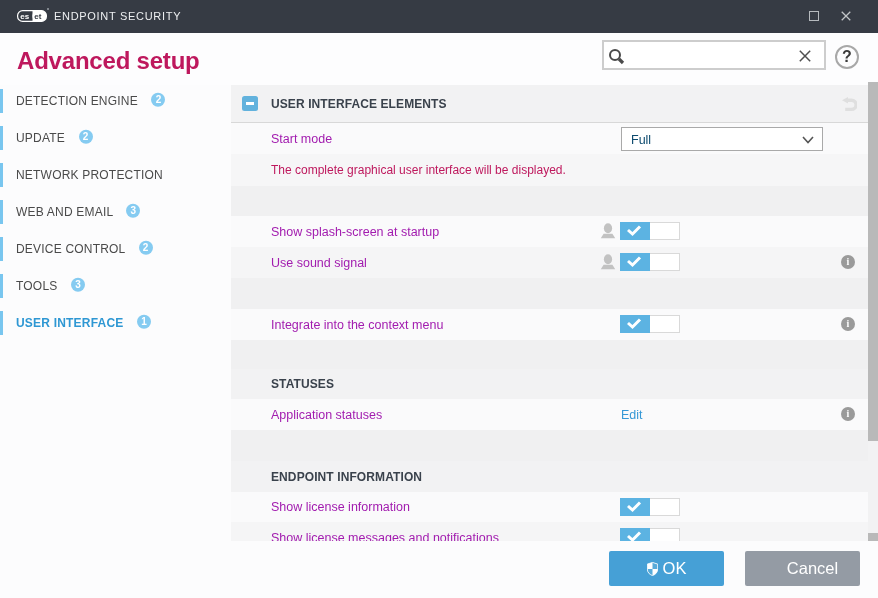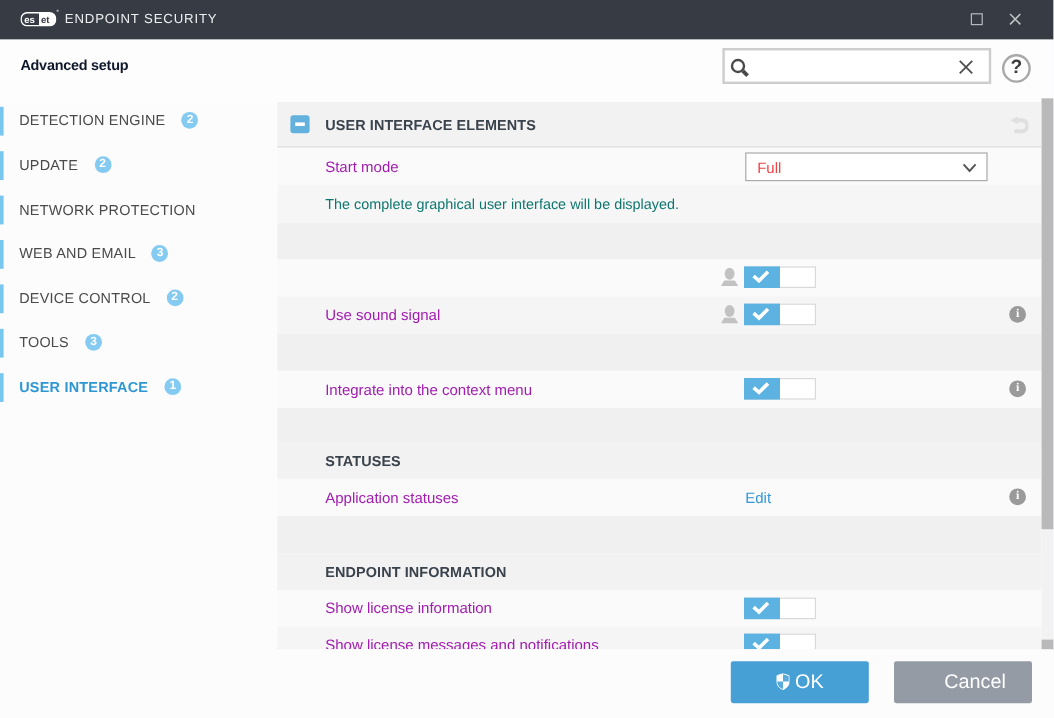--- a/index.html
+++ b/index.html
@@ -8,21 +8,21 @@
   .abs { position:absolute; }
 
   
   .titlebar { left:0; top:0; width:878px; height:33px; background:#363b44; }
   .brand { left:54px; top:10px; font-size:11px; color:#edeff1; letter-spacing:0.7px; font-weight:400; }
   .winmin { left:809px; top:11px; width:10px; height:10px; border:1.2px solid #b6babe; }
   .winclose { left:840px; top:10px; width:12px; height:12px; }
 
   
   .header { left:0; top:33px; width:878px; height:52px; background:#fdfdfe; }
-  .title { left:17px; top:14px; font-size:12px; font-weight:700; color:#0f172a; letter-spacing:-0.2px; }
+  .title { left:17px; top:14px; font-size:24px; font-weight:700; color:#be185d; letter-spacing:-0.2px; }
   .searchbox { left:602px; top:7px; width:224px; height:30px; background:#fff; border:2px solid #cdcdcd; }
   .helpcircle { left:835px; top:12px; width:24px; height:24px; border:2px solid #a8a8a8; border-radius:50%;
       color:#3a3a3a; font-size:16px; font-weight:700; text-align:center; line-height:20px; }
 
   
   .side-item { left:0; height:26px; width:231px; }
   .side-bar { position:absolute; left:0; top:1px; width:2.5px; height:24px; background:#79c6ef; }
   .side-label { position:absolute; left:16px; top:50%; transform:translateY(-50%); font-size:12px; color:#4a4a4a; letter-spacing:0.2px; white-space:nowrap; }
   .badge { display:inline-block; vertical-align:0.5px; position:relative; top:-1.5px; margin-left:10px; width:14px; height:14px; border-radius:50%;
       background:#85cbf1; color:#fff; font-size:10px; font-weight:700; text-align:center; line-height:14px; letter-spacing:0; }
@@ -32,26 +32,26 @@
   .content { left:231px; top:85px; width:637px; height:456px; overflow:hidden; }
   .row { position:absolute; left:0; width:637px; }
   .mainheader { background:#f2f2f3; border-bottom:1px solid #d8d8d8; }
   .secheader  { background:#f2f2f3; }
   .r-light { background:#fafafb; }
   .r-mid   { background:#f5f5f6; }
   .r-desc  { background:#f6f6f7; }
   .gap     { background:#f0f0f1; }
   .label { position:absolute; left:40px; top:50%; transform:translateY(-50%); font-size:12.5px; color:#a21caf; white-space:nowrap; }
   .h-label { position:absolute; left:40px; top:50%; transform:translateY(-50%); font-size:12px; font-weight:700; color:#3a424c; letter-spacing:0.1px; }
-  .desc { position:absolute; left:40px; top:50%; transform:translateY(-50%); font-size:12px; color:#0f766e; }
+  .desc { position:absolute; left:40px; top:50%; transform:translateY(-50%); font-size:12px; color:#be185d; }
   .minusbtn { position:absolute; left:11px; top:11px; width:16px; height:15px; background:#62b2dd; border-radius:2.5px; }
   .minusbtn:after { content:""; position:absolute; left:4px; top:6px; width:8px; height:3px; background:#fff; }
 
   .dropdown { position:absolute; left:390px; top:4px; width:202px; height:24px; background:#fff; border:1px solid #a9a9a9; }
-  .dd-text { position:absolute; left:9px; top:4.5px; font-size:12.5px; font-weight:400; color:#ef4444; }
+  .dd-text { position:absolute; left:9px; top:4.5px; font-size:12.5px; font-weight:400; color:#0c4a6e; }
 
   .toggle { position:absolute; left:389px; width:60px; height:18px; background:#fff; border:1px solid #d9d9d9; }
   .toggle .on { position:absolute; left:-1px; top:-1px; width:30px; height:18px; background:#5cb3e2; }
 
   .person { position:absolute; left:369px; width:16px; height:16px; }
   .info { position:absolute; left:610px; width:14px; height:14px; border-radius:50%; background:#9a9a9a;
       color:#fff; font-size:10px; font-weight:700; text-align:center; line-height:14px; font-family:"Liberation Serif",serif; }
   .editlink { position:absolute; left:390px; top:50%; transform:translateY(-50%); font-size:12.5px; color:#3598d6; }
 
   
@@ -143,20 +143,21 @@
         <svg style="position:absolute; right:8px; top:8px;" width="12" height="8" viewBox="0 0 12 8">
           <path d="M1 1 L6 6.5 L11 1" fill="none" stroke="#555" stroke-width="1.6"></path>
         </svg>
       </div>
     </div>
     <div class="row r-desc" style="top:69px; height:32px;">
       <div class="desc">The complete graphical user interface will be displayed.</div>
     </div>
     <div class="row gap" style="top:101px; height:30px;"></div>
     <div class="row r-light" style="top:131px; height:31px;">
+      <div class="label">Show splash-screen at startup</div>
       <svg class="person" style="top:7px;" viewBox="0 0 16 16">
         <ellipse cx="8" cy="5.2" rx="4.1" ry="5" fill="#c2c2c2"></ellipse>
         <path d="M0.8 15.3 L3.6 10.8 L12.4 10.8 L15.2 15.3 Z" fill="#c2c2c2"></path>
       </svg>
       <div class="toggle" style="top:6px;">
         <div class="on"><svg width="28" height="16" viewBox="0 0 28 16">
             <path d="M8 8 L12.5 12 L20 4.5" fill="none" stroke="#fff" stroke-width="3"></path>
           </svg></div>
       </div>
     </div>

